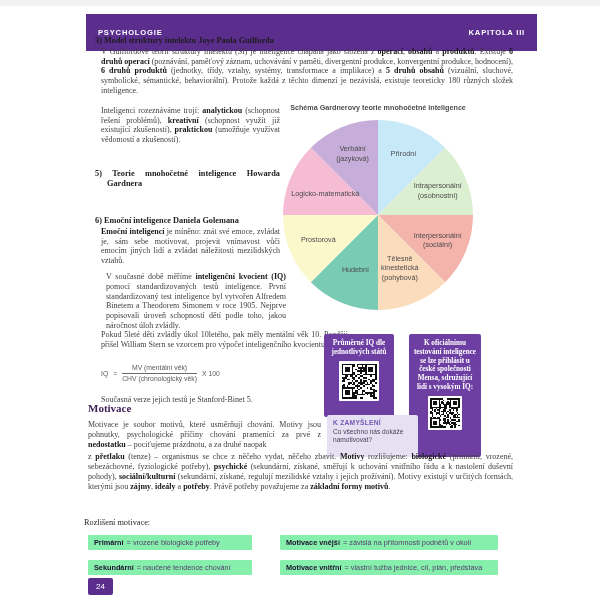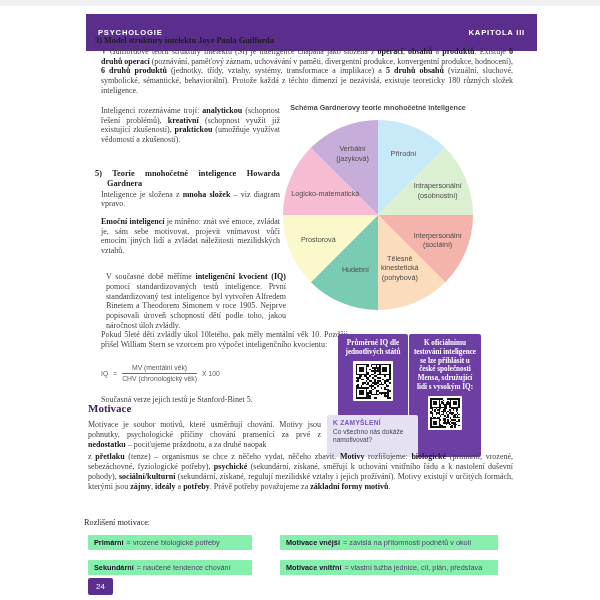--- a/index.html
+++ b/index.html
@@ -36,21 +36,21 @@
   
   .chart-title{left:283px;top:103px;width:190px;text-align:center;
     font-family:Liberation Sans, sans-serif;font-weight:bold;font-size:7.2px;color:#4c4c4c}
   .pie-wrap{left:283px;top:119px;width:190px;height:192px}
   svg text{font-family:"Liberation Sans",sans-serif;font-size:7.2px;fill:#4b4b4b}
 
   
   .qr-box{background:#6e3fa3;color:#fff;border-radius:2px;text-align:center;
     font-size:7.2px;line-height:8.8px;font-weight:600;padding:5px 3px 4px}
   .qr-box b{color:#fff}
-  .qr-box1{left:338px;top:334px;width:64px;height:74px}
+  .qr-box1{left:324px;top:334px;width:64px;height:74px}
   .qr-box2{left:409px;top:334px;width:66px;height:114px}
   .qr-svg{display:block;margin:4px auto 0;background:#fff;border-radius:1px}
 
   
   .think-box{left:327px;top:415px;width:79px;height:34px;background:#e5e0f2;border-radius:2px;
     padding:4px 6px;font-family:"Liberation Sans",sans-serif}
   .think-title{font-size:6.6px;font-weight:bold;color:#7557b5;letter-spacing:.3px}
   .think-q{font-size:6.6px;line-height:8.2px;color:#49445e;margin-top:2px}
 
   
@@ -87,23 +87,23 @@
 <div class="abs sec3">
   <div class="num-heading">3) Model struktury intelektu Joye Paula Guilforda</div>
   <div class="sec-body">V Guilfordově teorii struktury intelektu (SI) je inteligence chápána jako složená z <b>operací</b>, <b>obsahů</b> a <b>produktů</b>. Existuje <b>6 druhů operací</b> (poznávání, paměťový záznam, uchovávání v paměti, divergentní produkce, konvergentní produkce, hodnocení), <b>6 druhů produktů</b> (jednotky, třídy, vztahy, systémy, transformace a implikace) a <b>5 druhů obsahů</b> (vizuální, sluchové, symbolické, sémantické, behaviorální). Protože každá z těchto dimenzí je nezávislá, existuje teoreticky 180 různých složek inteligence.</div>
 </div>
 
 <div class="abs leftcol-sec sec4">
   <div class="sec-body">Inteligenci rozeznáváme trojí: <b>analytickou</b> (schopnost řešení problémů), <b>kreativní</b> (schopnost využít již existující zkušeností), <b>praktickou</b> (umožňuje využívat vědomostí a zkušeností).</div>
 </div>
 <div class="abs leftcol-sec sec5">
   <div class="num-heading">5) Teorie mnohočetné inteligence Howarda Gardnera</div>
-  <div class="sec-body">Inteligence je složena z <b>mnoha složek</b> – viz diagram vpravo.</div>
 </div>
 <div class="abs leftcol-sec sec6">
+  <div class="num-heading">6) Emoční inteligence Daniela Golemana</div>
   <div class="sec-body"><b>Emoční inteligencí</b> je míněno: znát své emoce, zvládat je, sám sebe motivovat, projevit vnímavost vůči emocím jiných lidí a zvládat náležitosti mezilidských vztahů.</div>
 </div>
 
 <div class="abs iq-a">V současné době měříme <b>inteligenční kvocient (IQ)</b> pomocí standardizovaných testů inteligence. První standardizovaný test inteligence byl vytvořen Alfredem Binetem a Theodorem Simonem v roce 1905. Nejprve popisovali úroveň schopností dětí podle toho, jakou náročnost úloh zvládly.</div>
 <div class="abs iq-b">Pokud 5leté děti zvládly úkol 10letého, pak měly mentální věk 10. Později přišel William Stern se vzorcem pro výpočet inteligenčního kvocientu:</div>
 
 <div class="abs formula">
   <span>IQ</span>
   <span>=</span>
   <span class="frac">

